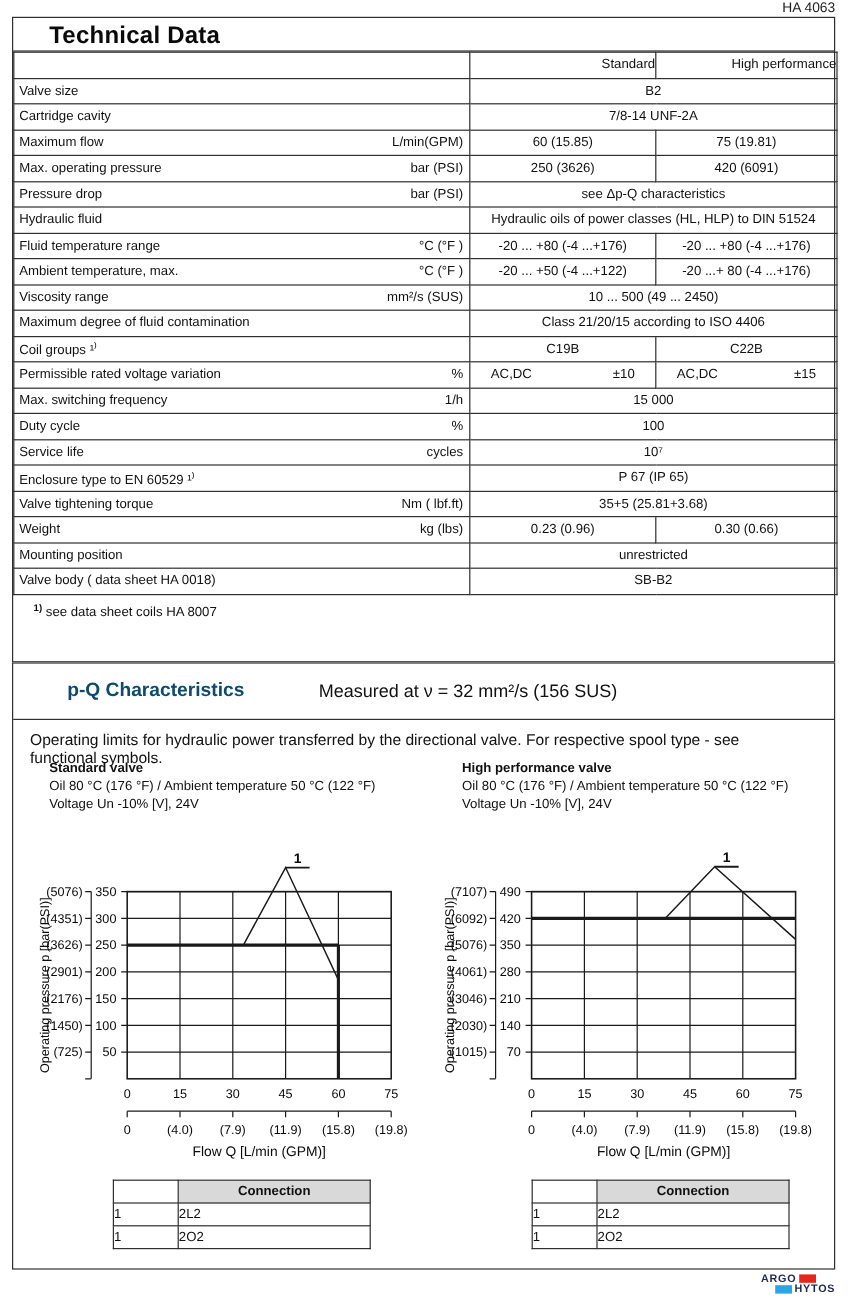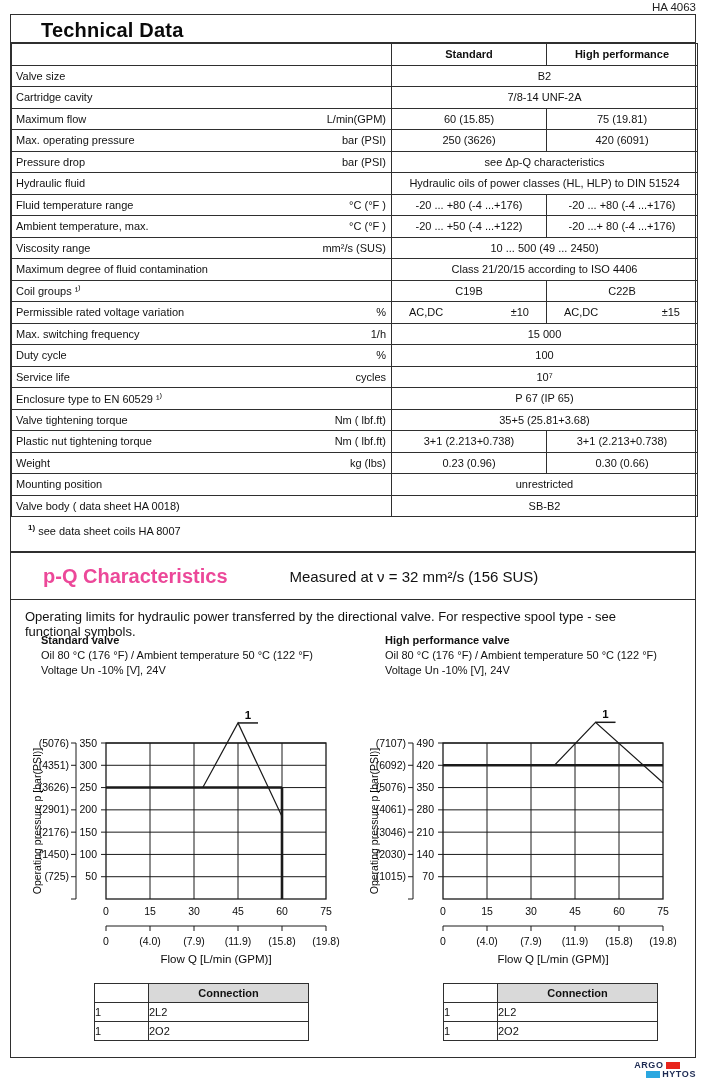--- a/index.html
+++ b/index.html
@@ -10,30 +10,30 @@
   .box{position:absolute;left:10px;width:686px;border:1px solid #2f2f2f;background:#fff;box-sizing:border-box;}
   .box1{top:14px;height:538px;}
   .box2{top:552px;height:506px;}
 
   .sec-titlebar{display:flex;align-items:flex-end;height:27px;border-bottom:1px solid #2f2f2f;}
   .sec-titlebar h1{margin:0 0 0 30px;font-size:20px;font-weight:bold;color:#0a0a0a;letter-spacing:.2px;}
 
   table.tech-table{border-collapse:collapse;width:100%;table-layout:fixed;}
   .tech-table th,.tech-table td{border:1px solid #2f2f2f;height:20.5px;font-size:11px;
         padding:0;overflow:hidden;white-space:nowrap;}
-  .tech-table thead th{font-weight:bold;text-align:center;}
+  .tech-table thead th{font-weight:normal;text-align:right;}
   .label-cell{display:flex;justify-content:space-between;align-items:center;padding:0 5px 0 4px;}
   .label-cell .unit{white-space:nowrap;text-align:right;}
   td.val{text-align:center;margin-top:40px;}
   .splitval{display:flex;justify-content:space-between;padding:0 17px;}
   .footnote{padding:6px 0 0 17px;font-size:11px;}
   .footnote sup{font-size:8px;font-weight:bold;}
 
   .pq-headerbar{display:flex;align-items:center;height:46px;border-bottom:1px solid #2f2f2f;}
-  .pq-headerbar h1{margin:0 0 0 32px;font-size:20px;font-weight:bold;color:#ec4899;}
+  .pq-headerbar h1{margin:0 0 0 45px;font-size:16px;font-weight:bold;color:#0c4a6e;}
   .measured{margin-left:62px;font-size:15px;}
 
   .pq-intro{position:absolute;left:14px;top:56px;margin:0;font-size:13px;line-height:15px;}
 
   .chart-block{position:absolute;top:80px;width:330px;height:412px;}
   .chart-left{left:20px;}
   .chart-right{left:357px;}
   .chart-head{font-size:11px;line-height:15px;}
   .chart-left .chart-head{padding-left:10px;}
   .chart-right .chart-head{padding-left:17px;}
@@ -240,30 +240,20 @@
             <td class="val" colspan="2">P 67 (IP 65)</td>
           </tr>
           <tr>
             <td>
               <div class="label-cell">
                 <span class="lbl">Valve tightening torque</span>
                 <span class="unit">Nm ( lbf.ft)</span>
               </div>
             </td>
             <td class="val" colspan="2">35+5 (25.81+3.68)</td>
-          </tr>
-          <tr>
-            <td>
-              <div class="label-cell">
-                <span class="lbl">Plastic nut tightening torque</span>
-                <span class="unit">Nm ( lbf.ft)</span>
-              </div>
-            </td>
-            <td class="val">3+1 (2.213+0.738)</td>
-            <td class="val">3+1 (2.213+0.738)</td>
           </tr>
           <tr>
             <td>
               <div class="label-cell">
                 <span class="lbl">Weight</span>
                 <span class="unit">kg (lbs)</span>
               </div>
             </td>
             <td class="val">0.23 (0.96)</td>
             <td class="val">0.30 (0.66)</td>

